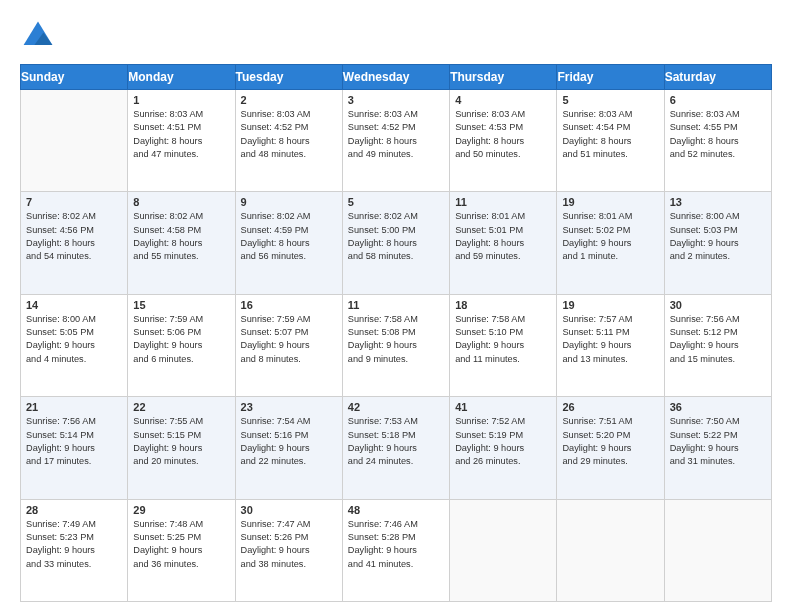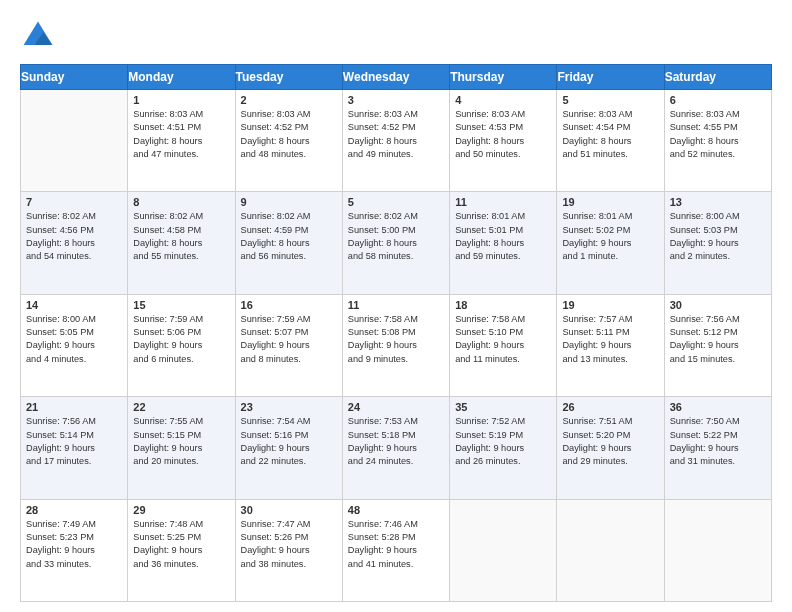--- a/index.html
+++ b/index.html
@@ -229,25 +229,25 @@
           </td>
           <td>
             <span class="day-num">22</span>
             <div class="day-info">Sunrise: 7:55 AM<br>Sunset: 5:15 PM<br>Daylight: 9 hours<br>and 20 minutes.</div>
           </td>
           <td>
             <span class="day-num">23</span>
             <div class="day-info">Sunrise: 7:54 AM<br>Sunset: 5:16 PM<br>Daylight: 9 hours<br>and 22 minutes.</div>
           </td>
           <td>
-            <span class="day-num">24</span>
+            <span class="day-num">42</span>
             <div class="day-info">Sunrise: 7:53 AM<br>Sunset: 5:18 PM<br>Daylight: 9 hours<br>and 24 minutes.</div>
           </td>
           <td>
-            <span class="day-num">35</span>
+            <span class="day-num">41</span>
             <div class="day-info">Sunrise: 7:52 AM<br>Sunset: 5:19 PM<br>Daylight: 9 hours<br>and 26 minutes.</div>
           </td>
           <td>
             <span class="day-num">26</span>
             <div class="day-info">Sunrise: 7:51 AM<br>Sunset: 5:20 PM<br>Daylight: 9 hours<br>and 29 minutes.</div>
           </td>
           <td>
             <span class="day-num">36</span>
             <div class="day-info">Sunrise: 7:50 AM<br>Sunset: 5:22 PM<br>Daylight: 9 hours<br>and 31 minutes.</div>
           </td>

